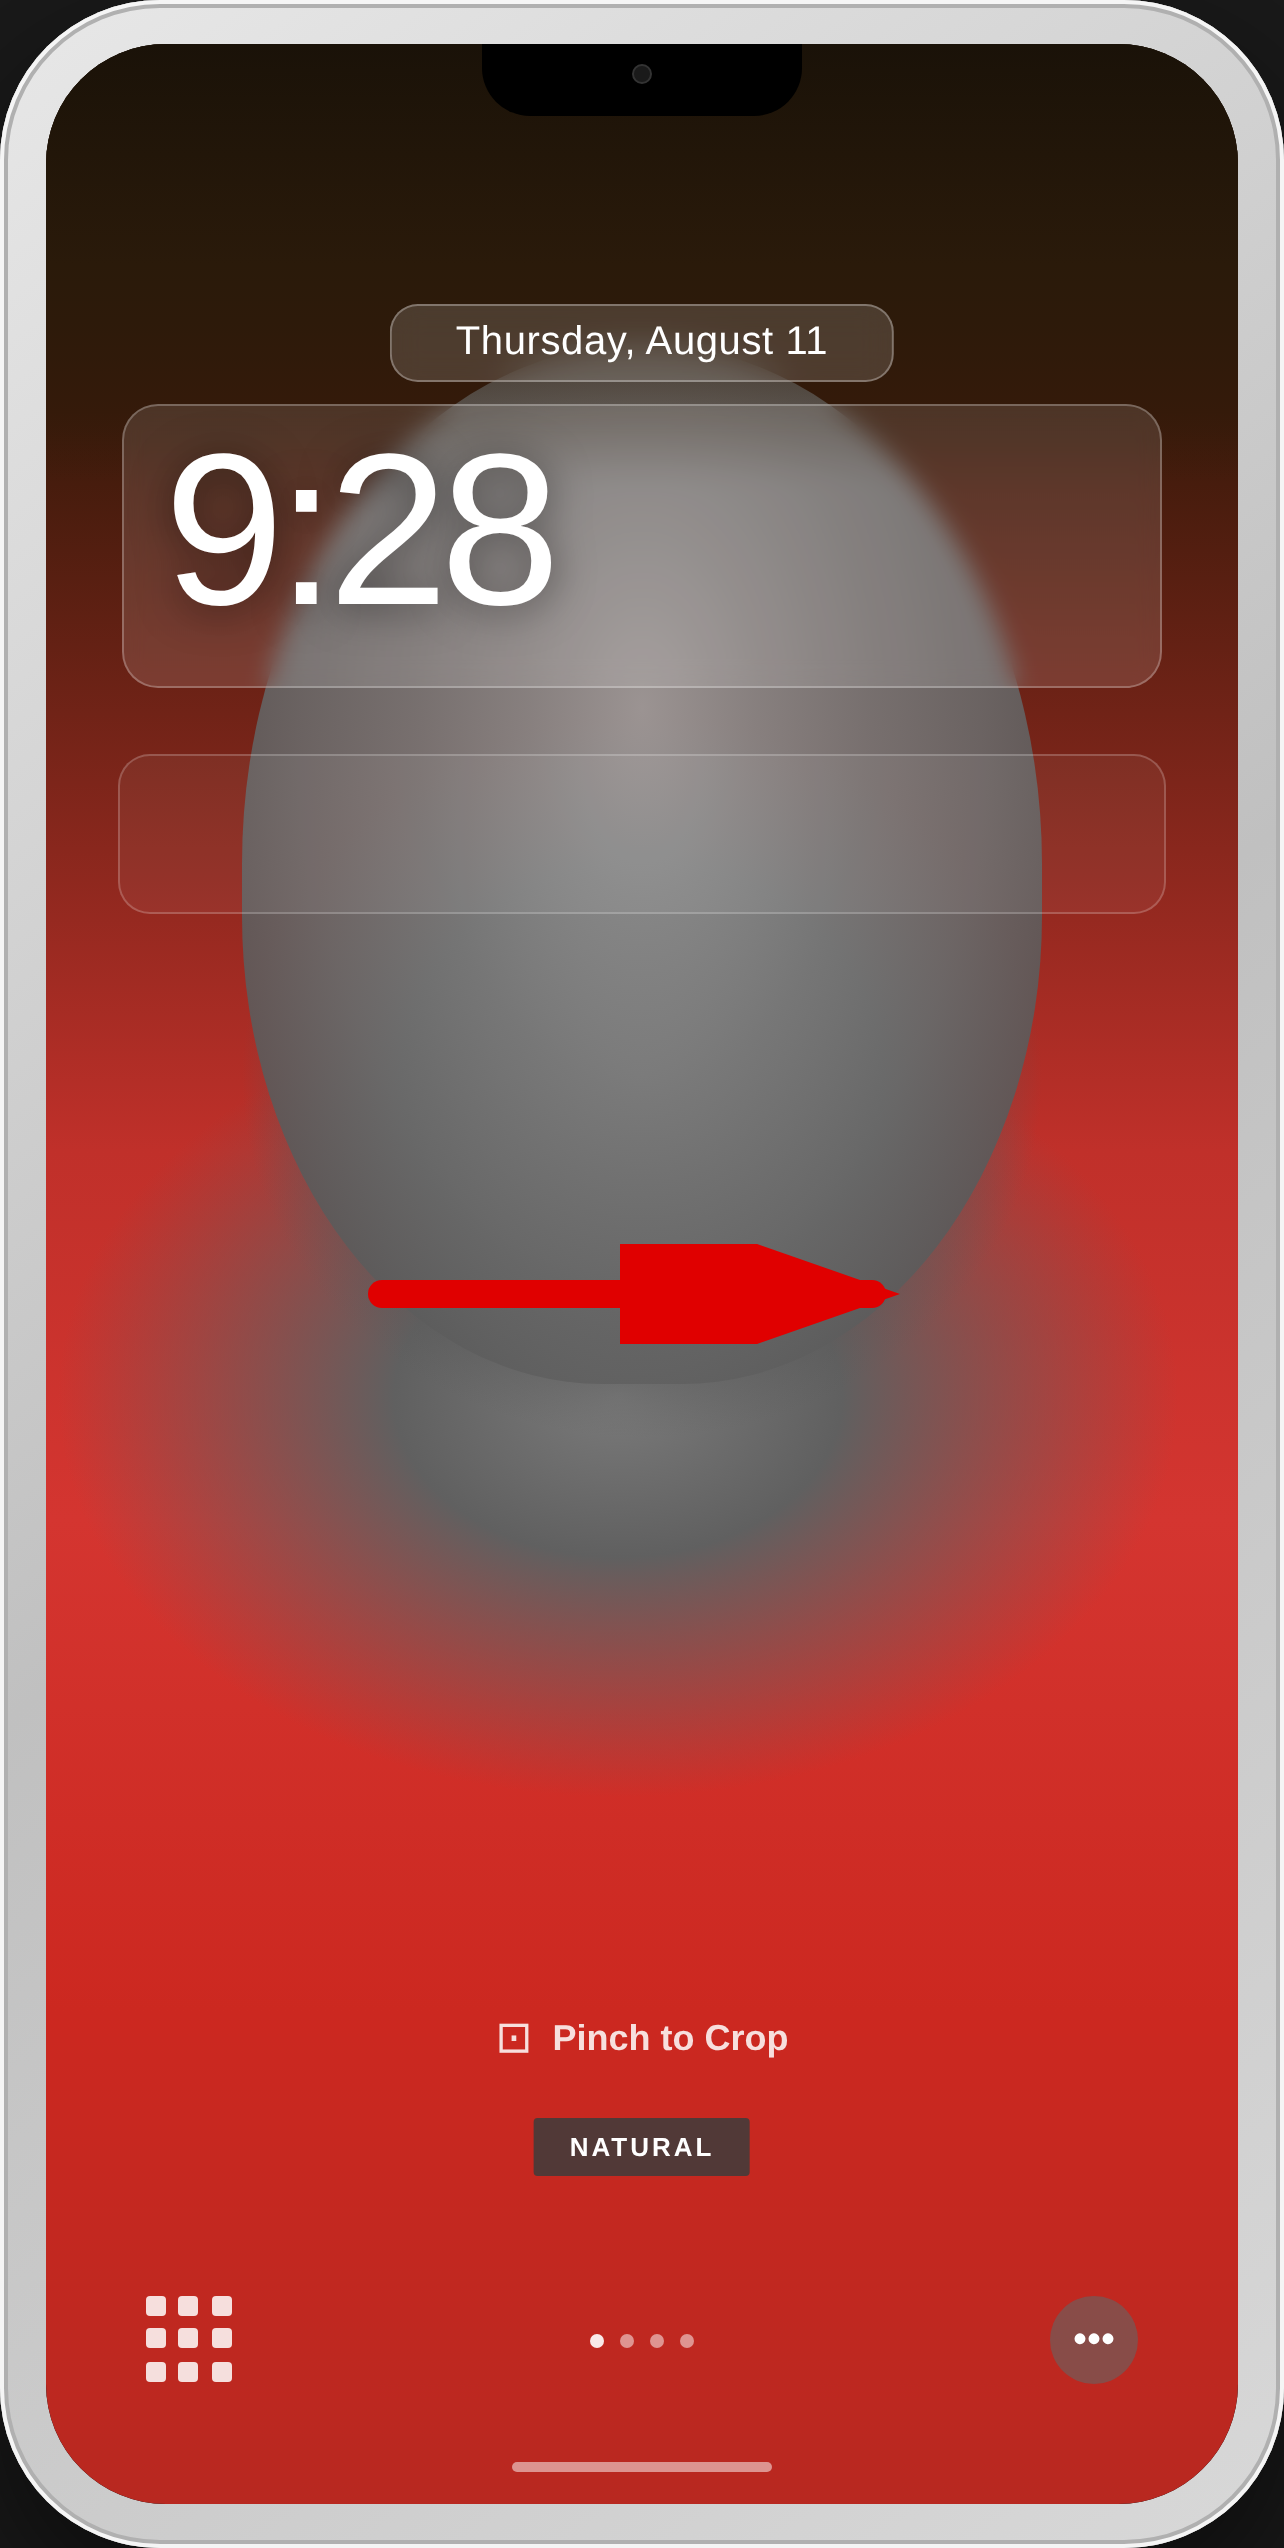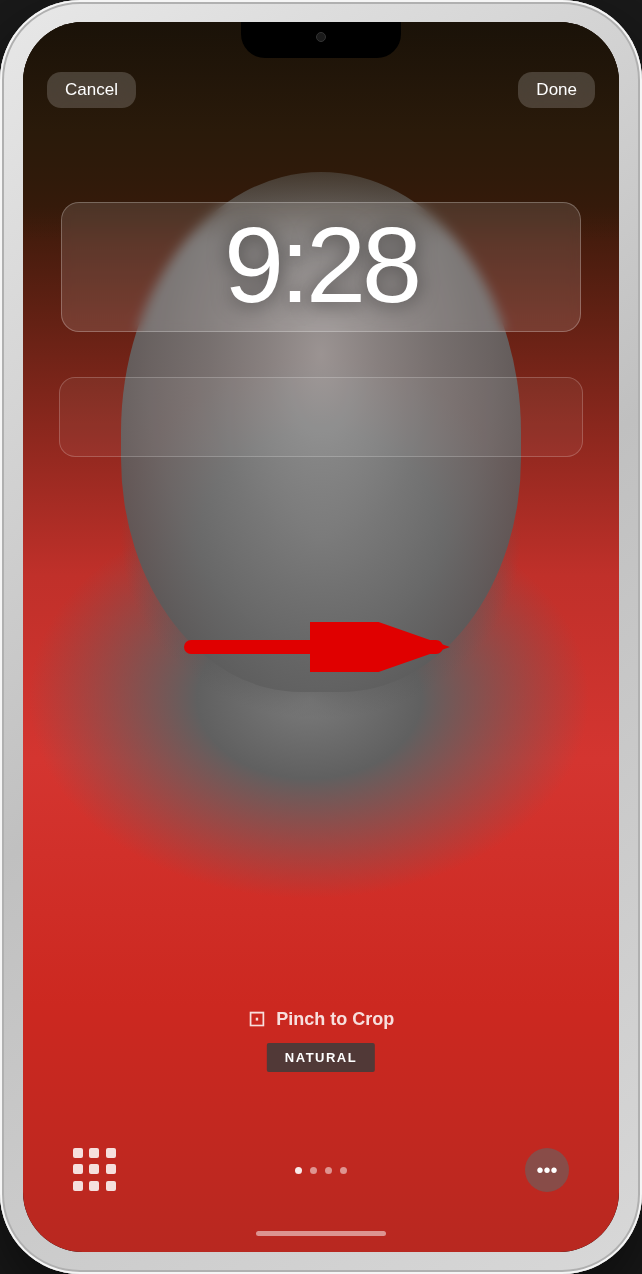--- a/index.html
+++ b/index.html
@@ -174,22 +174,21 @@
       left: 50%;
       transform: translateX(-50%);
       z-index: 50;
       width: 520px;
     }
 
     .time-box {
       background: rgba(255,255,255,0.12);
       border: 1.5px solid rgba(255,255,255,0.25);
       border-radius: 18px;
-      padding: 8px 20px 12px;
-      text-align: center;
+      padding: 8px 20px 24px;
       backdrop-filter: blur(6px);
     }
 
     .time-text {
       color: #fff;
       font-size: 108px;
       font-weight: 200;
       line-height: 1;
       letter-spacing: -4px;
       text-shadow: 0 2px 20px rgba(0,0,0,0.5);
@@ -244,21 +243,21 @@
 
     .pinch-text {
       color: rgba(255,255,255,0.85);
       font-size: 18px;
       font-weight: 700;
     }
 
     
     .natural-badge {
       position: absolute;
-      bottom: 180px;
+      bottom: 164px;
       left: 50%;
       transform: translateX(-50%);
       background: rgba(60,60,60,0.85);
       color: #fff;
       font-size: 13px;
       font-weight: 600;
       letter-spacing: 1.5px;
       padding: 7px 18px;
       border-radius: 2px;
       z-index: 50;
@@ -344,25 +343,26 @@
     <div class="notch">
       <div class="notch-camera"></div>
     </div>
 
     <div class="screen">
 
       <div class="wallpaper"></div>
       <div class="cat-overlay"></div>
       <div class="room-bg"></div>
 
-      <div class="top-bar">
-        <button class="top-bar-btn">Cancel</button>
-        <button class="top-bar-btn">Done</button>
-      </div>
-
+
+      <div class="date-container">
+        <div class="date-pill">
+          <span class="date-text">Thursday, August 11</span>
+        </div>
+      </div>
 
       <div class="time-container">
         <div class="time-box">
           <span class="time-text">9:28</span>
         </div>
       </div>
 
       <div class="notification-area"></div>
 
       <div class="arrow-container">

